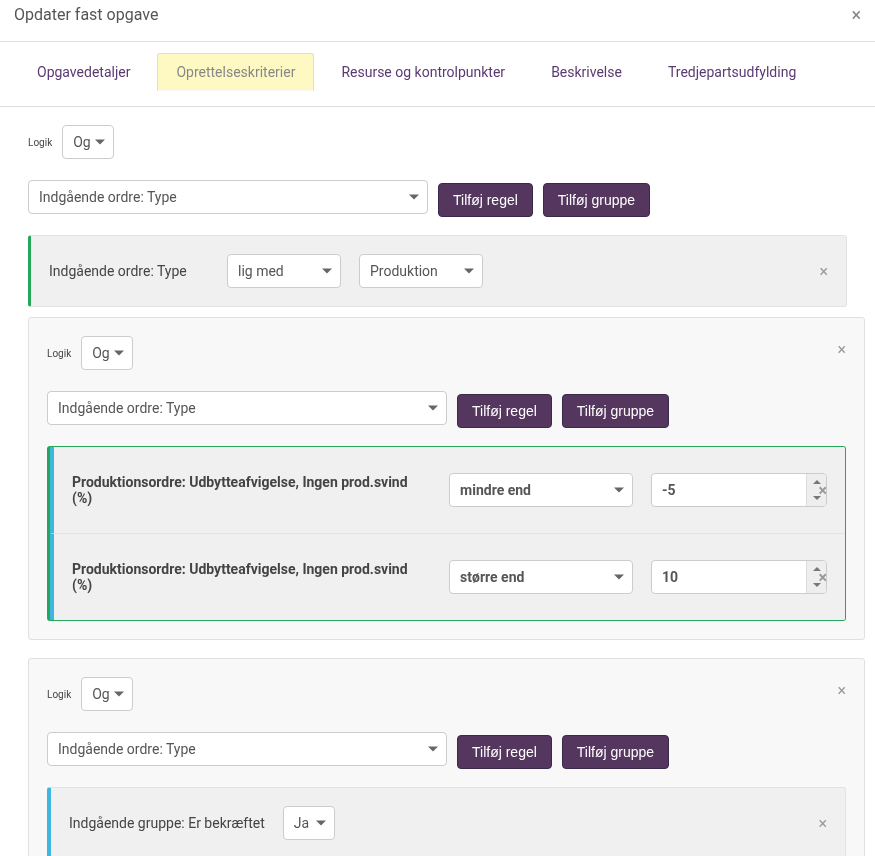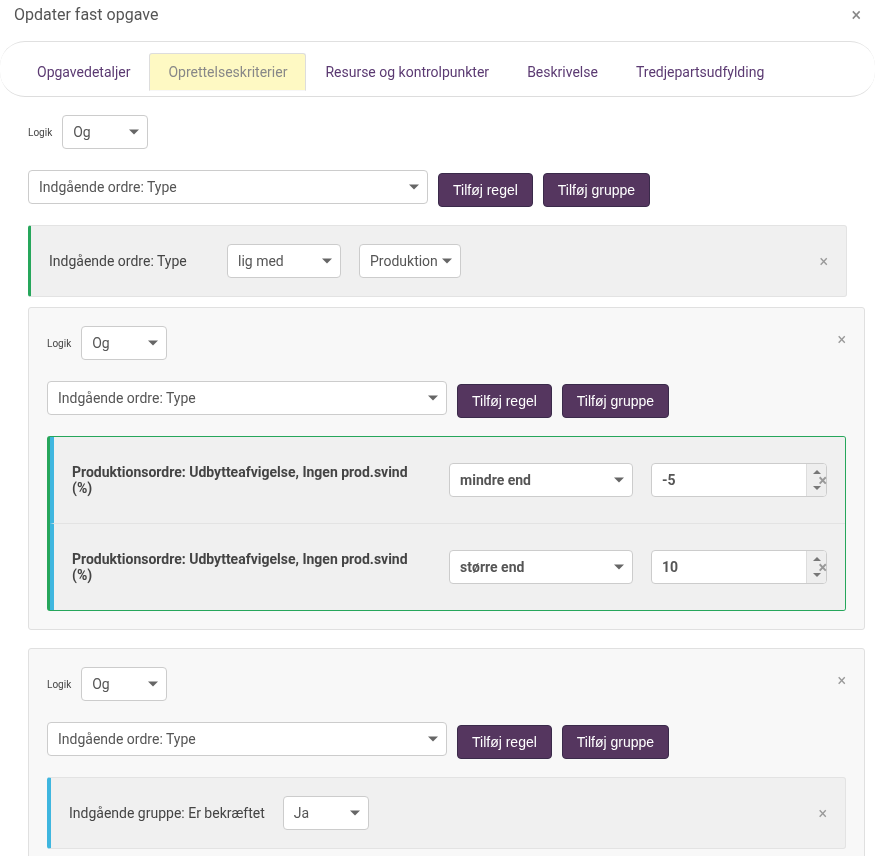--- a/index.html
+++ b/index.html
@@ -25,23 +25,22 @@
     .dialog-close {
       font-size: 18px;
       color: #888;
       cursor: pointer;
       padding: 4px;
     }
     .tab-bar {
       display: flex;
       border-top: 1px solid #e0e0e0;
       border-bottom: 1px solid #ddd;
-      padding: 10px 18px 6px 18px;
-      gap: 0;
-      border-radius: 25px;
+      padding: 10px 18px 16px 18px;
+      gap: 8px;
     }
     .tab {
       padding: 10px 18px;
       color: #5b3a72;
       cursor: pointer;
       font-size: 14px;
       border: 1px solid transparent;
       border-bottom: none;
       position: relative;
       top: 1px;
@@ -92,21 +91,21 @@
       content: '';
       position: absolute;
       right: 8px;
       top: 50%;
       width: 0; height: 0;
       border-left: 5px solid transparent;
       border-right: 5px solid transparent;
       border-top: 5px solid #666;
       transform: translateY(-50%);
     }
-    .select-sm { width: 86px; }
+    .select-sm { width: 52px; }
     .select-md { width: 114px; }
     .select-lg { width: 184px; }
     .select-xl { width: 400px; }
     .btn {
       height: 34px;
       border: 1px solid #3a2a4a;
       background: #55365f;
       color: #fff;
       padding: 0 14px;
       border-radius: 4px;
@@ -241,21 +240,21 @@
       <div class="select select-xl">Indgående ordre: Type</div>
       <button class="btn">Tilføj regel</button>
       <button class="btn">Tilføj gruppe</button>
     </div>
 
     <div class="rules-container">
 
       <div class="rule-block">
         <span class="rule-label">Indgående ordre: Type</span>
         <div class="select select-md">lig med</div>
-        <div class="select" style="width:102px;">Produktion</div>
+        <div class="select" style="width:124px;">Produktion</div>
         <span class="rule-close">×</span>
       </div>
     </div>
   </div>
 
   <div class="panel nested" style="margin-left:18px; margin-right:0; margin-top:10px;">
     <span class="group-close">×</span>
     <div class="row">
       <span class="label">Logik</span>
       <div class="select select-sm">Og</div>

